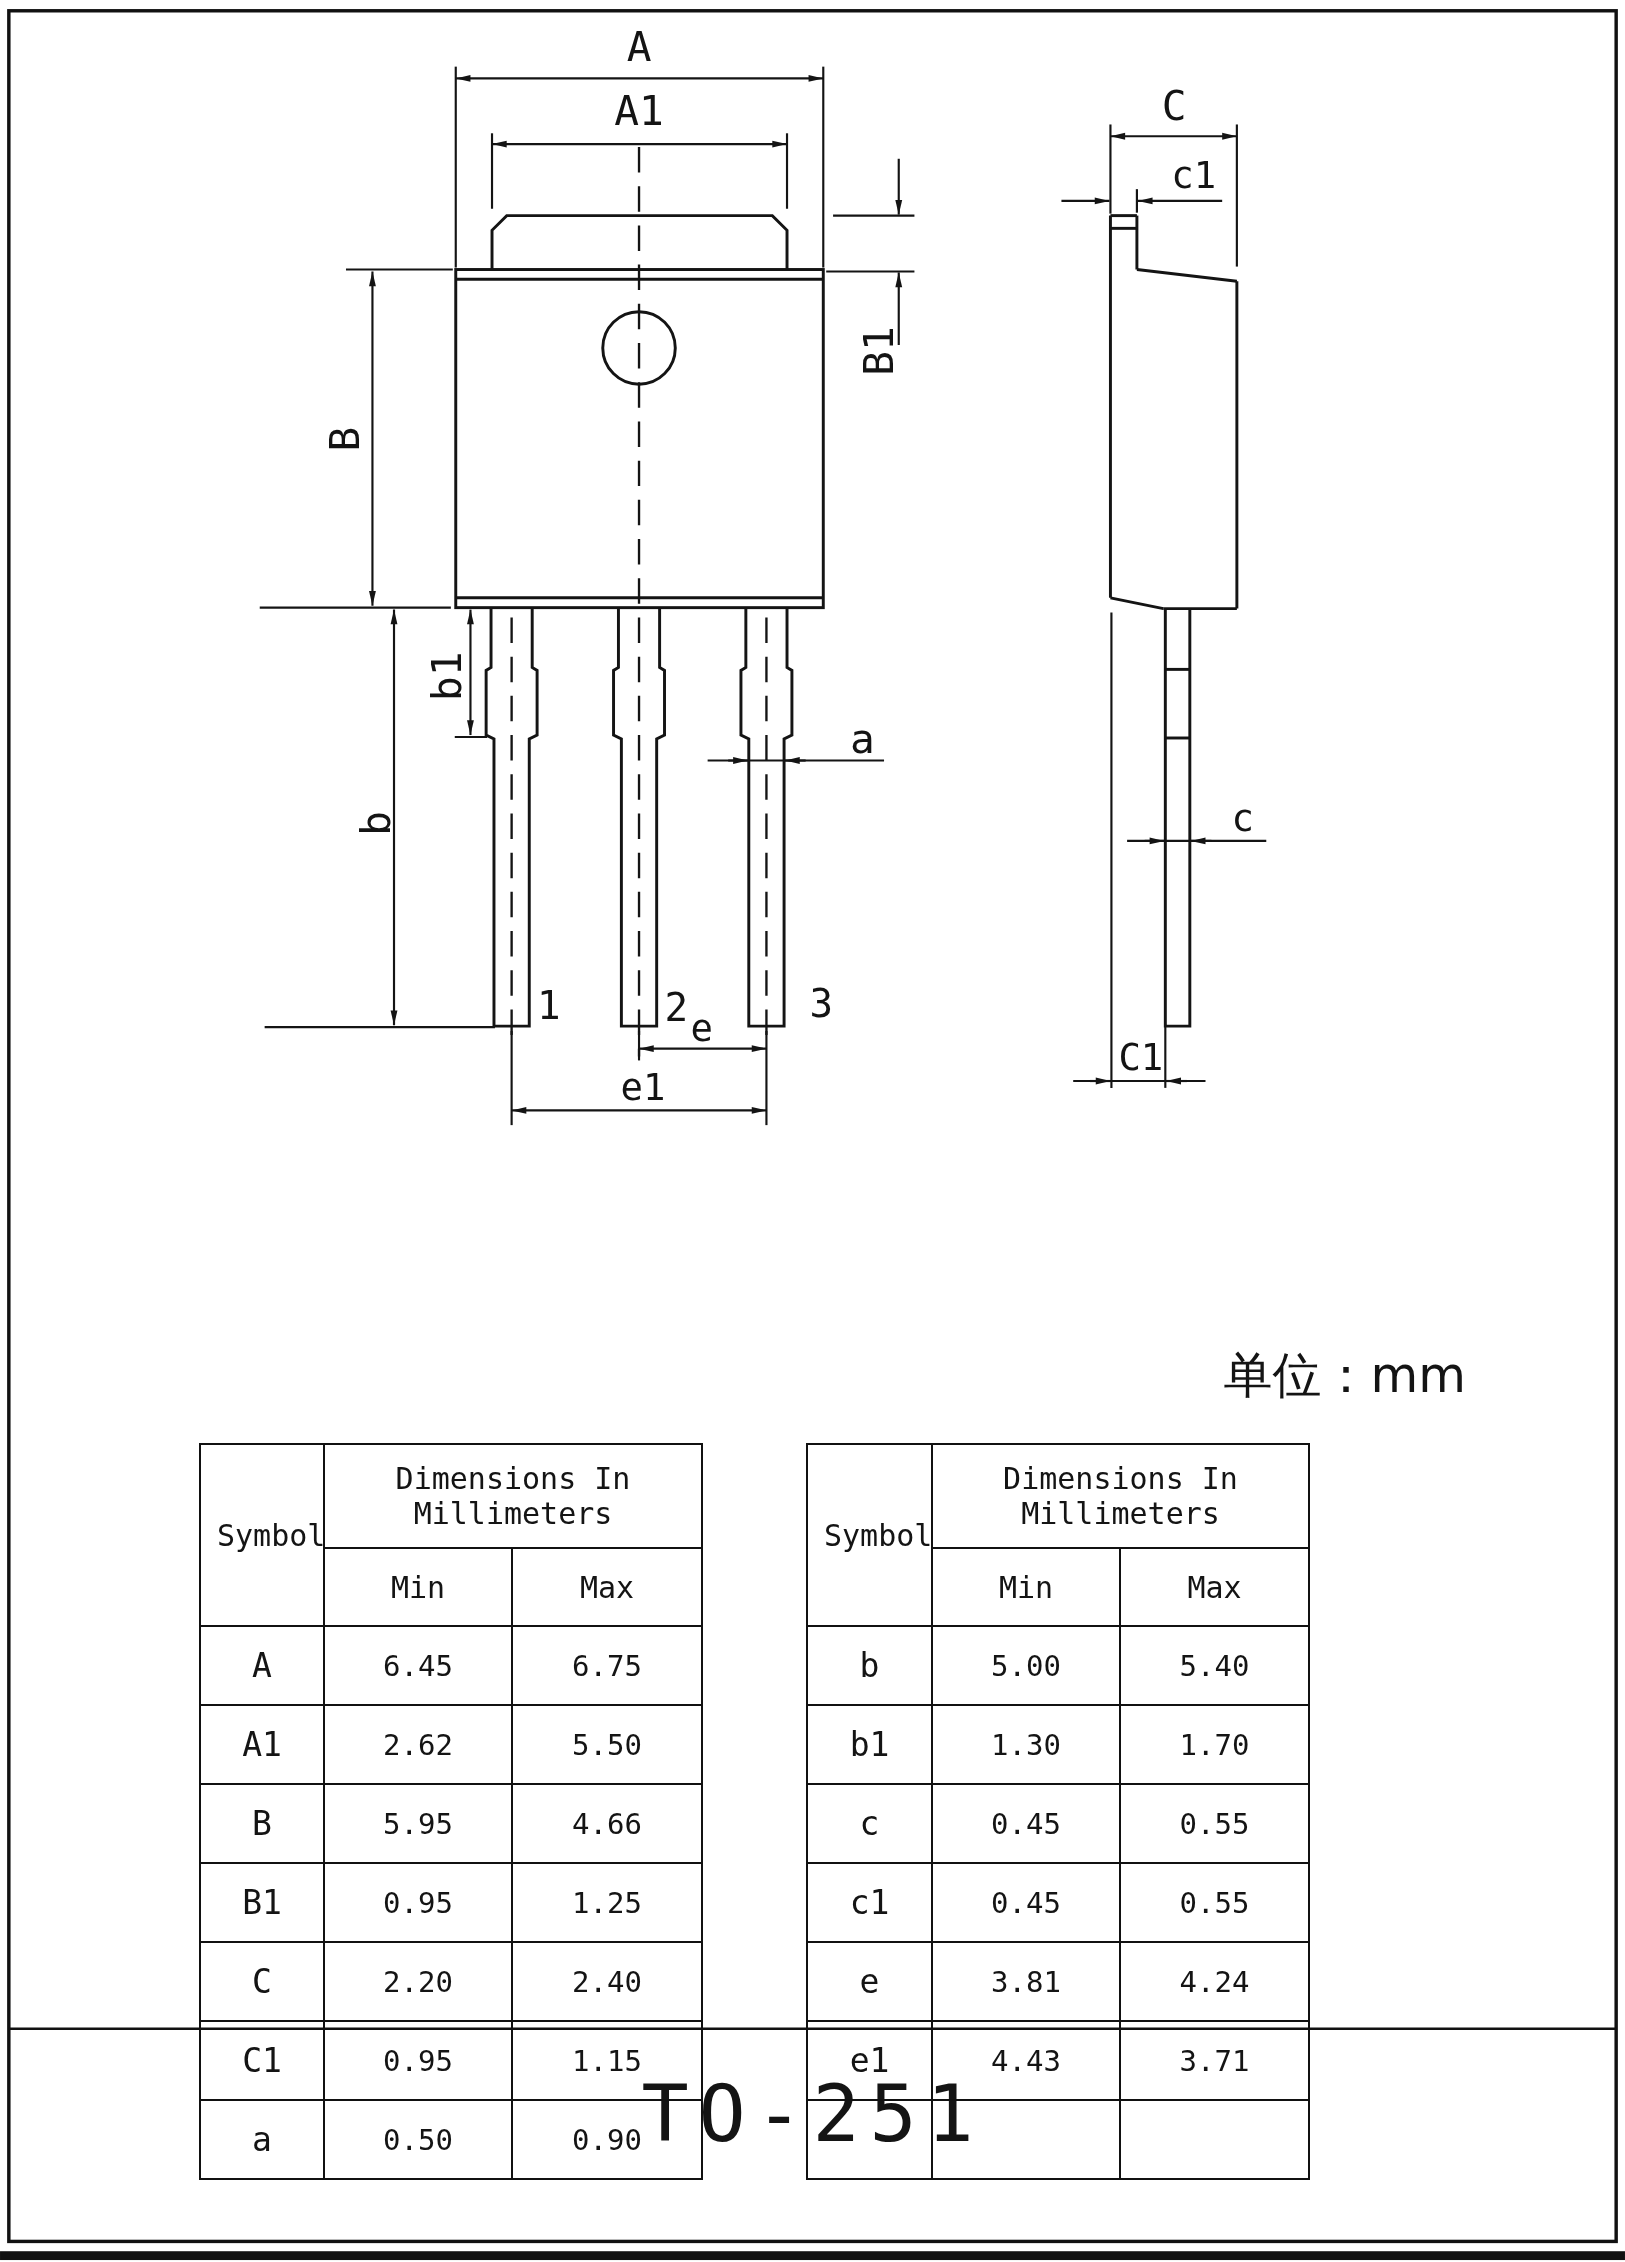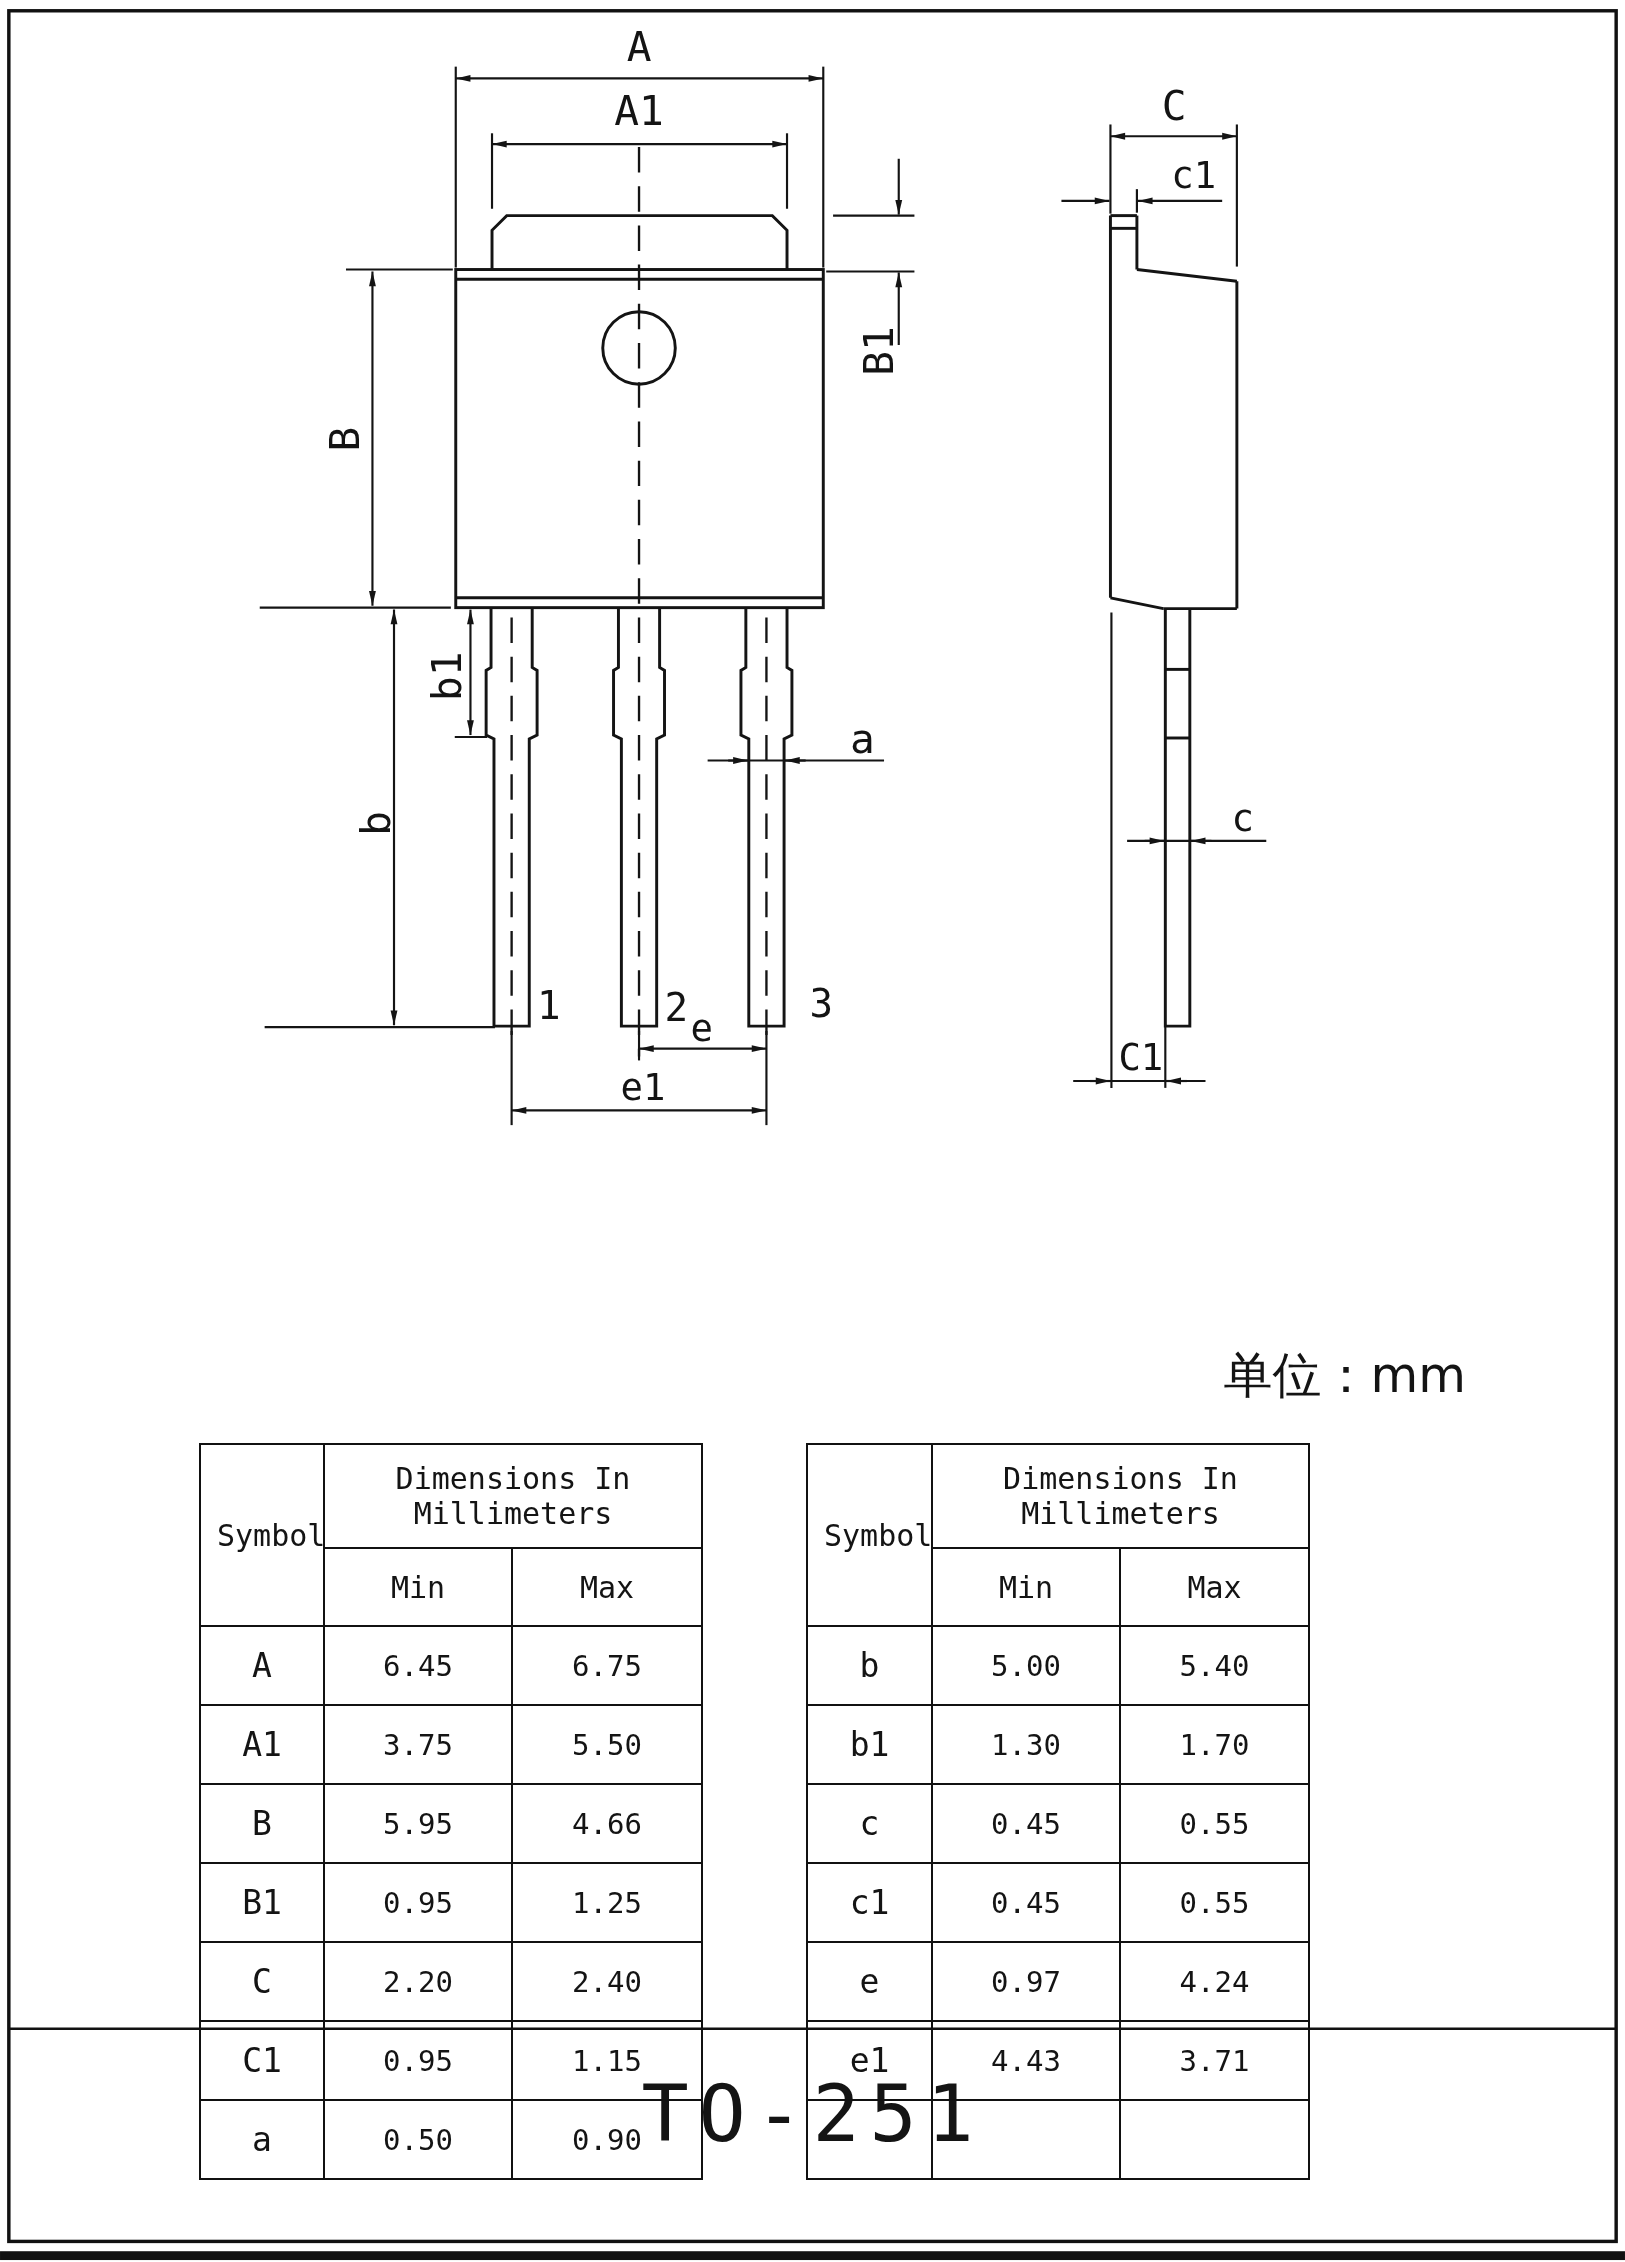--- a/index.html
+++ b/index.html
@@ -176,21 +176,21 @@
     <td class="hdr">Min</td>
     <td class="hdr">Max</td>
   </tr>
   <tr class="dr">
           <td class="sym">A</td>
           <td>6.45</td>
           <td>6.75</td>
         </tr>
   <tr class="dr">
           <td class="sym">A1</td>
-          <td>3.75</td>
+          <td>2.62</td>
           <td>5.50</td>
         </tr>
   <tr class="dr">
           <td class="sym">B</td>
           <td>5.95</td>
           <td>4.66</td>
         </tr>
   <tr class="dr">
           <td class="sym">B1</td>
           <td>0.95</td>
@@ -244,21 +244,21 @@
           <td>0.45</td>
           <td>0.55</td>
         </tr>
   <tr class="dr">
           <td class="sym">c1</td>
           <td>0.45</td>
           <td>0.55</td>
         </tr>
   <tr class="dr">
           <td class="sym">e</td>
-          <td>0.97</td>
+          <td>3.81</td>
           <td>4.24</td>
         </tr>
   <tr class="dr">
           <td class="sym">e1</td>
           <td>4.43</td>
           <td>3.71</td>
         </tr>
   <tr class="dr">
           <td class="sym"></td>
           <td></td>

